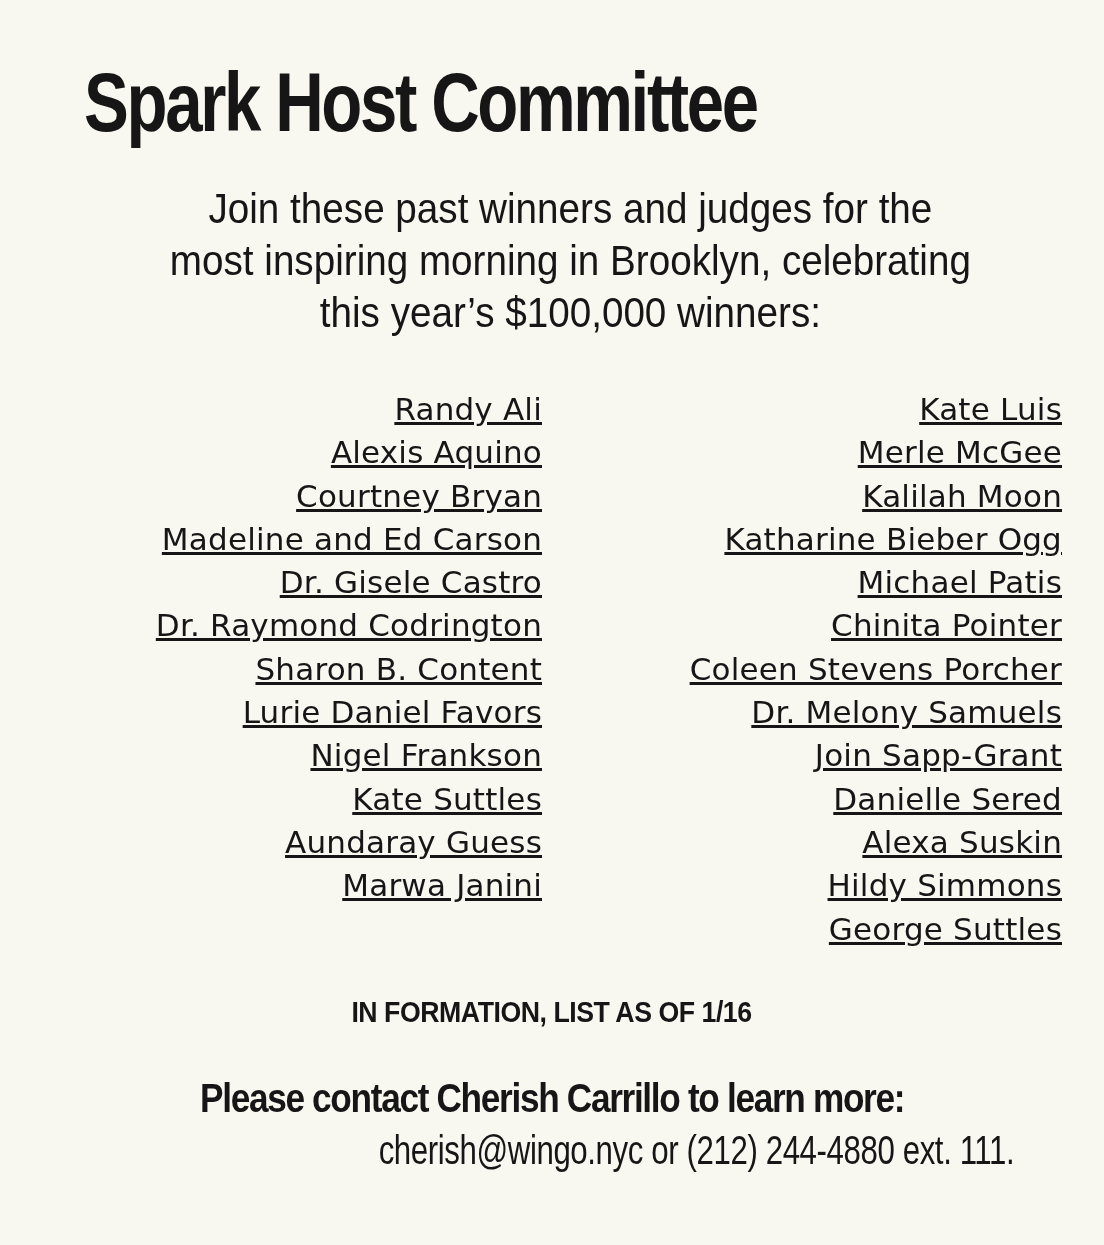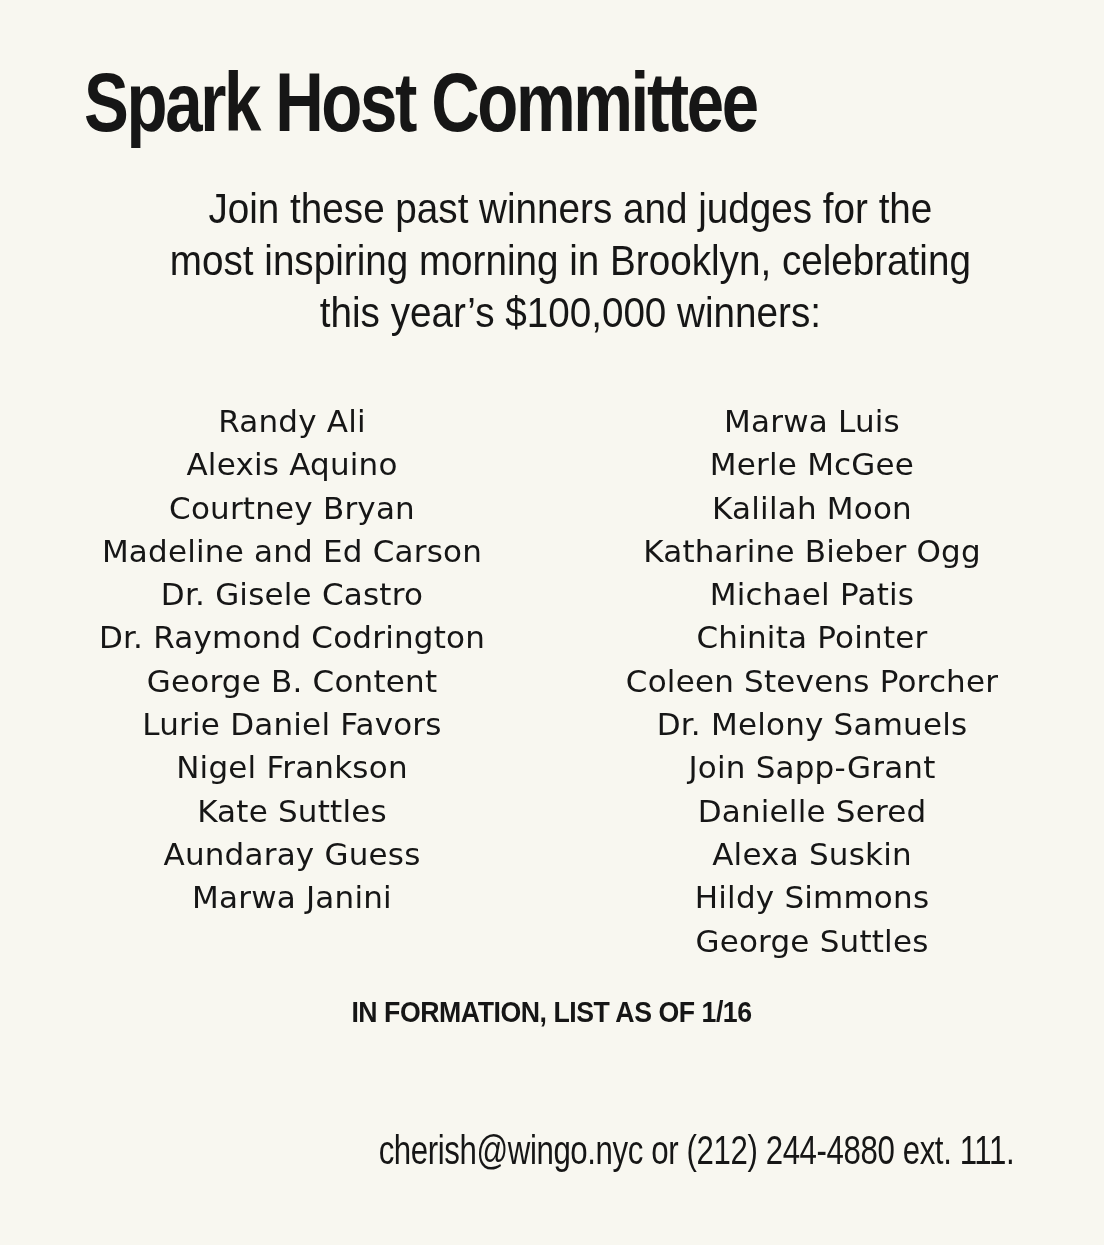--- a/index.html
+++ b/index.html
@@ -58,22 +58,23 @@
       transform-origin: center;
     }
     .columns {
       position: absolute;
       top: 384px;
       left: 0;
       width: 1104px;
     }
     .col {
       position: absolute;
-      top: 16px;
-      text-align: center;
+      top: 4px;
+      text-align: right;
+      text-decoration: underline;
     }
     .col-left { left: 42px; width: 500px; }
     .col-right { left: 562px; width: 500px; }
     .name {
       display: block;
       font-family: "DejaVu Sans", sans-serif;
       font-size: 31px;
       line-height: 43.3px;
       white-space: nowrap;
       letter-spacing: 0.2px;
@@ -152,46 +153,49 @@
   </div>
 
   <div class="columns">
     <div class="col col-left">
       <span class="name">Randy Ali</span>
       <span class="name">Alexis Aquino</span>
       <span class="name">Courtney Bryan</span>
       <span class="name">Madeline and Ed Carson</span>
       <span class="name">Dr. Gisele Castro</span>
       <span class="name">Dr. Raymond Codrington</span>
-      <span class="name">George B. Content</span>
+      <span class="name">Sharon B. Content</span>
       <span class="name">Lurie Daniel Favors</span>
       <span class="name">Nigel Frankson</span>
       <span class="name">Kate Suttles</span>
       <span class="name">Aundaray Guess</span>
       <span class="name">Marwa Janini</span>
     </div>
     <div class="col col-right">
-      <span class="name">Marwa Luis</span>
+      <span class="name">Kate Luis</span>
       <span class="name">Merle McGee</span>
       <span class="name">Kalilah Moon</span>
       <span class="name">Katharine Bieber Ogg</span>
       <span class="name">Michael Patis</span>
       <span class="name">Chinita Pointer</span>
       <span class="name">Coleen Stevens Porcher</span>
       <span class="name">Dr. Melony Samuels</span>
       <span class="name">Join Sapp-Grant</span>
       <span class="name">Danielle Sered</span>
       <span class="name">Alexa Suskin</span>
       <span class="name">Hildy Simmons</span>
       <span class="name">George Suttles</span>
     </div>
   </div>
 
   <div class="note-wrap">
     <span class="note">IN FORMATION, LIST AS OF 1/16</span>
   </div>
 
+  <div class="contact-wrap">
+    <span class="contact-heading">Please contact Cherish Carrillo to learn more:</span>
+  </div>
 
   <div class="contact-line-wrap">
     <span class="contact-line"><a>cherish@wingo.nyc</a><span> or </span><span>(212) 244-4880 ext. 111.</span></span>
   </div>
 
 </div>
 
 </body></html>

